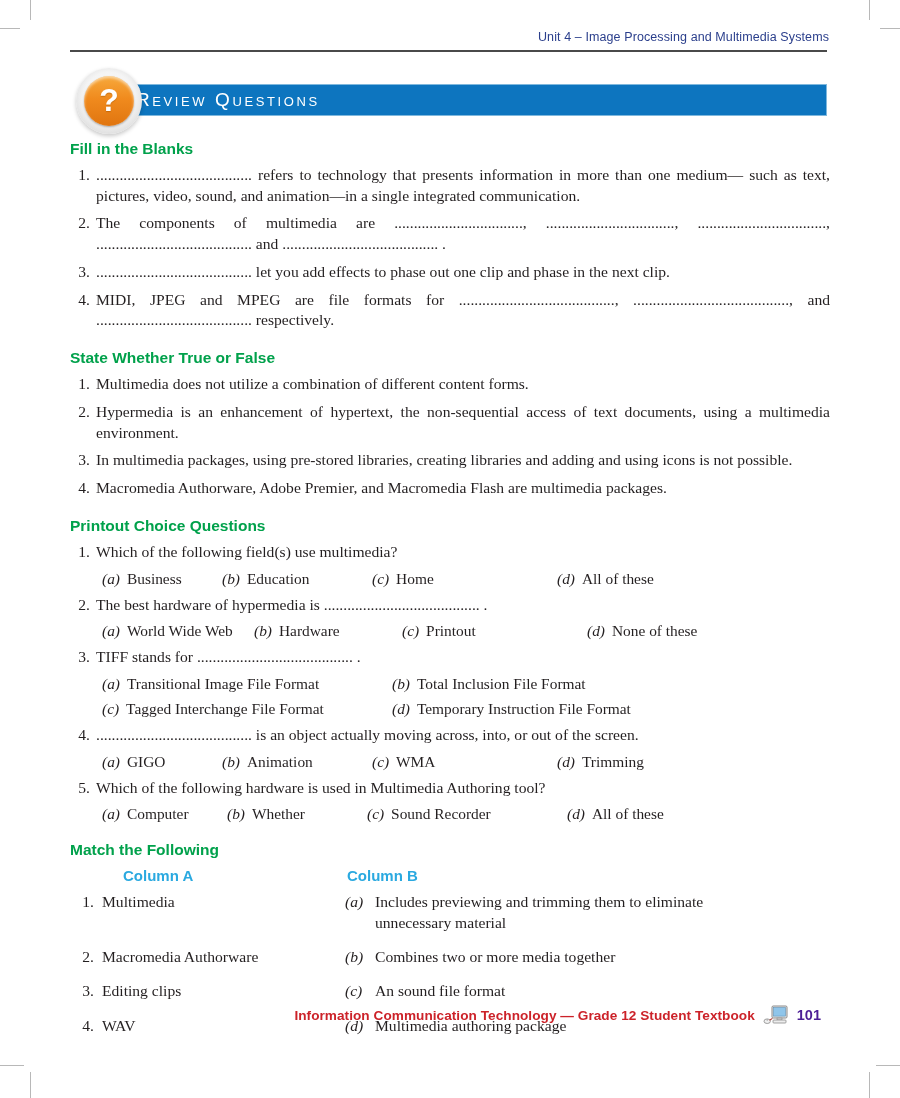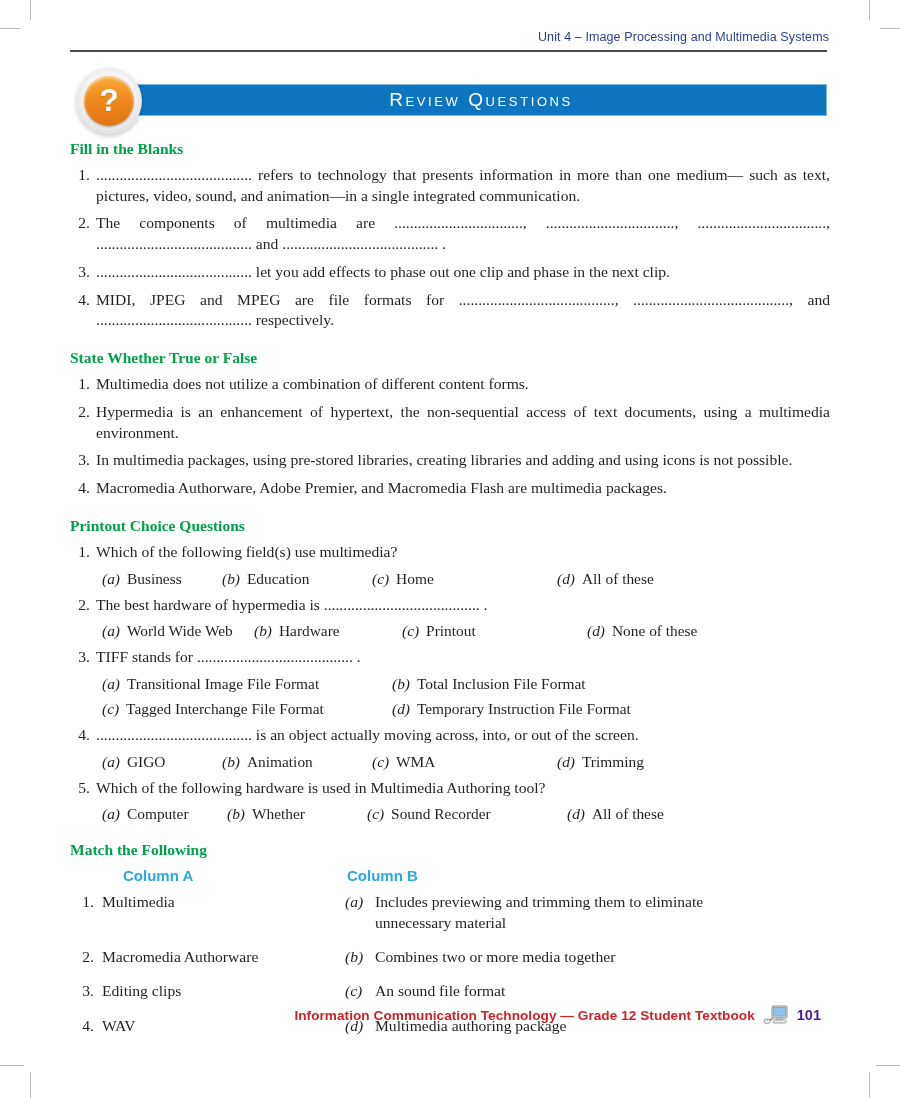--- a/index.html
+++ b/index.html
@@ -65,21 +65,21 @@
     position: absolute;
     left: 65px;
     top: 16px;
     width: 692px;
     height: 32px;
     background: #0d75bf;
     border: 1px solid #7fb8dd;
     box-sizing: border-box;
     display: flex;
     align-items: center;
-    justify-content: center;
+    justify-content: flex-start;
   }
   .banner-title {
     color: #ffffff;
     font-family: "Liberation Sans", sans-serif;
     font-size: 19px;
     font-weight: 500;
     letter-spacing: 2.6px;
     font-variant: small-caps;
     text-transform: capitalize;
   }
@@ -112,21 +112,21 @@
     font-family: "Liberation Sans", sans-serif;
     font-weight: bold;
     font-size: 32px;
     line-height: 1;
     margin-top: -2px;
     text-shadow: 0 1px 1px rgba(150,80,0,0.45);
   }
 
   
   .section-heading {
-    font-family: Liberation Serif, serif;
+    font-family: Liberation Sans, sans-serif;
     font-weight: bold;
     font-size: 15.5px;
     color: #00a14b;
     margin-top: 18px;
     margin-bottom: 7px;
   }
   .section-heading.first { margin-top: 10px; }
 
   
   .qlist { margin: 0; padding: 0; list-style: none; }

